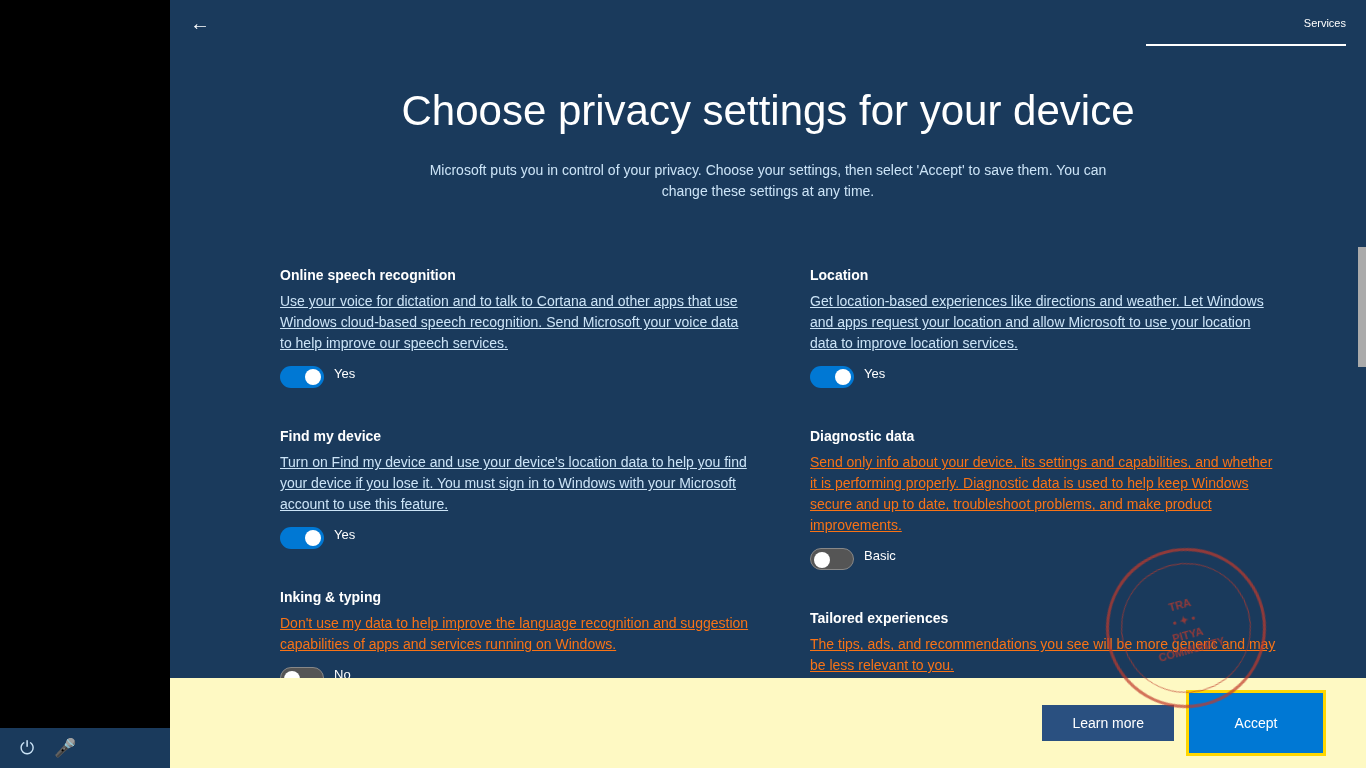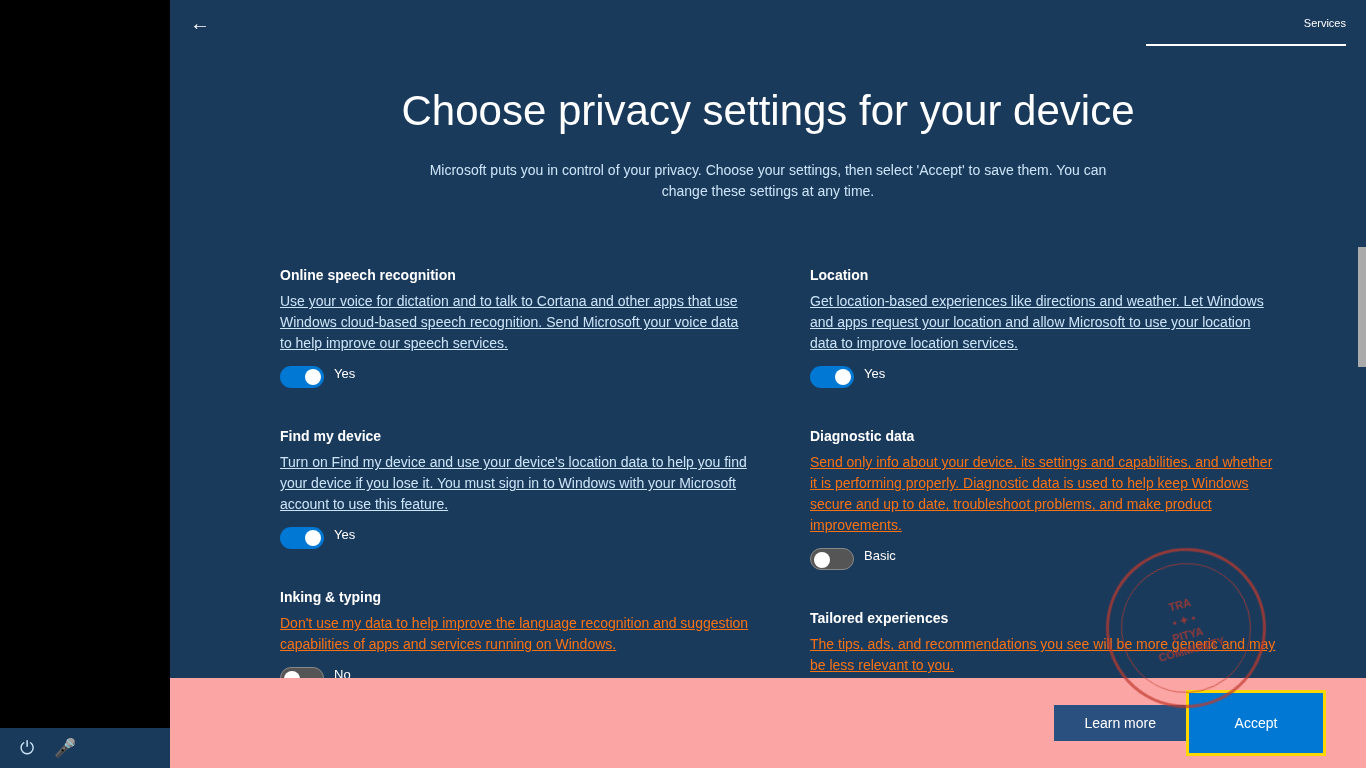--- a/index.html
+++ b/index.html
@@ -217,22 +217,23 @@
       color: #fff;
       font-size: 13px;
     }
 
     
     .footer {
       display: flex;
       justify-content: flex-end;
       align-items: center;
       padding: 12px 40px;
+      gap: 12px;
       flex-shrink: 0;
-      background: #fca5a5;
+      background: #fef9c3;
     }
 
     .btn-learn-more {
       padding: 10px 30px;
       background: #2a5080;
       color: #fff;
       border: none;
       font-size: 14px;
       cursor: pointer;
       min-width: 120px;

